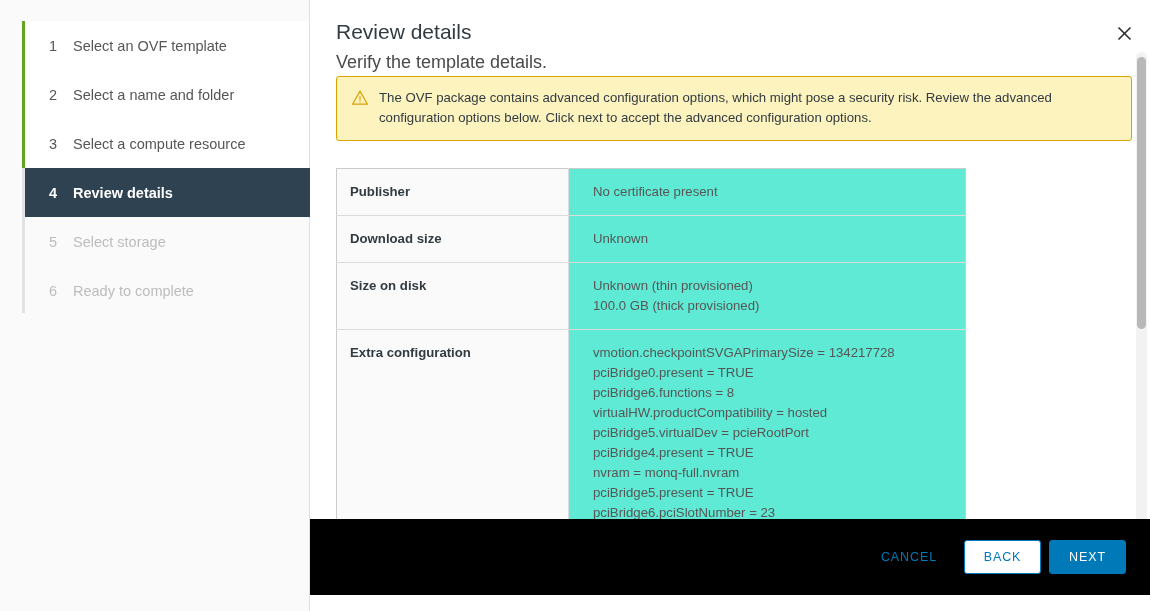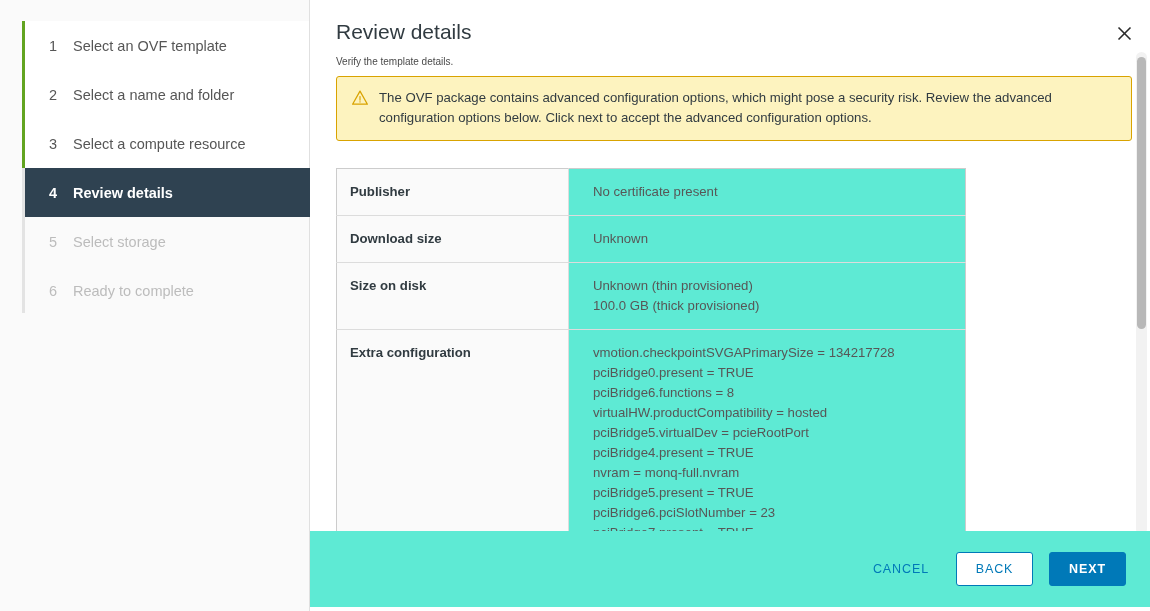--- a/index.html
+++ b/index.html
@@ -103,21 +103,21 @@
     padding: 18px 0 0 26px;
   }
   .page-title {
     font-size: 21px;
     font-weight: 400;
     color: #313b41;
     line-height: 28px;
     margin: 0;
   }
   .page-subtitle {
-    font-size: 10px;
+    font-size: 18px;
     color: #4a4a4a;
     margin-top: 7px;
     line-height: 18px;
   }
 
   .close-btn {
     position: absolute;
     top: 21px;
     right: 14px;
     width: 24px;
@@ -213,27 +213,27 @@
     height: 272px;
     background: #b8b8b8;
     border-radius: 5px;
   }
 
   
   .footer {
     position: absolute;
     left: 0;
     right: 0;
-    bottom: 4px;
+    bottom: 16px;
     height: 76px;
     display: flex;
     align-items: center;
     justify-content: flex-end;
     padding-right: 24px;
-    background: #5eead4;
+    background: #000000;
   }
   .btn {
     font-family: "Liberation Sans", sans-serif;
     font-size: 12.5px;
     letter-spacing: 0.9px;
     height: 34px;
     border-radius: 3px;
     cursor: pointer;
     display: inline-flex;
     align-items: center;
@@ -246,29 +246,28 @@
     color: #0079b8;
     padding: 0 14px;
     margin-right: 12px;
   }
   .btn-outline {
     background: #ffffff;
     border: 1px solid #0079b8;
     color: #0079b8;
     min-width: 77px;
     padding: 0 16px;
-    margin-right: 16px;
+    margin-right: 8px;
   }
   .btn-primary {
     background: #0079b8;
     border: 1px solid #0079b8;
     color: #ffffff;
     min-width: 77px;
     padding: 0 16px;
-    font-weight: bold;
   }
 </style>
 </head>
 <body>
 
 <div class="wizard">
 
   <div class="sidebar">
 
     <div class="steps">

